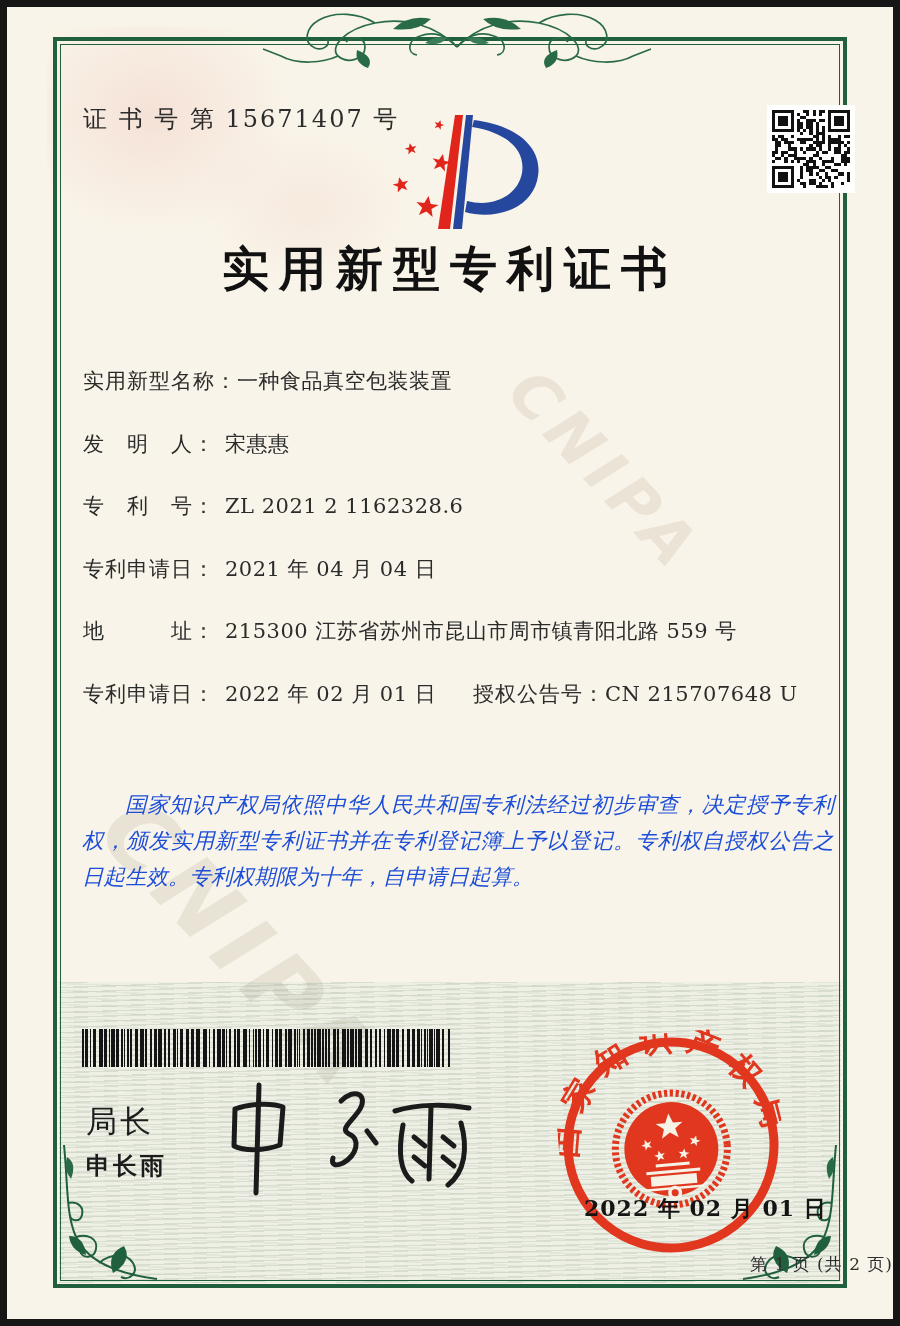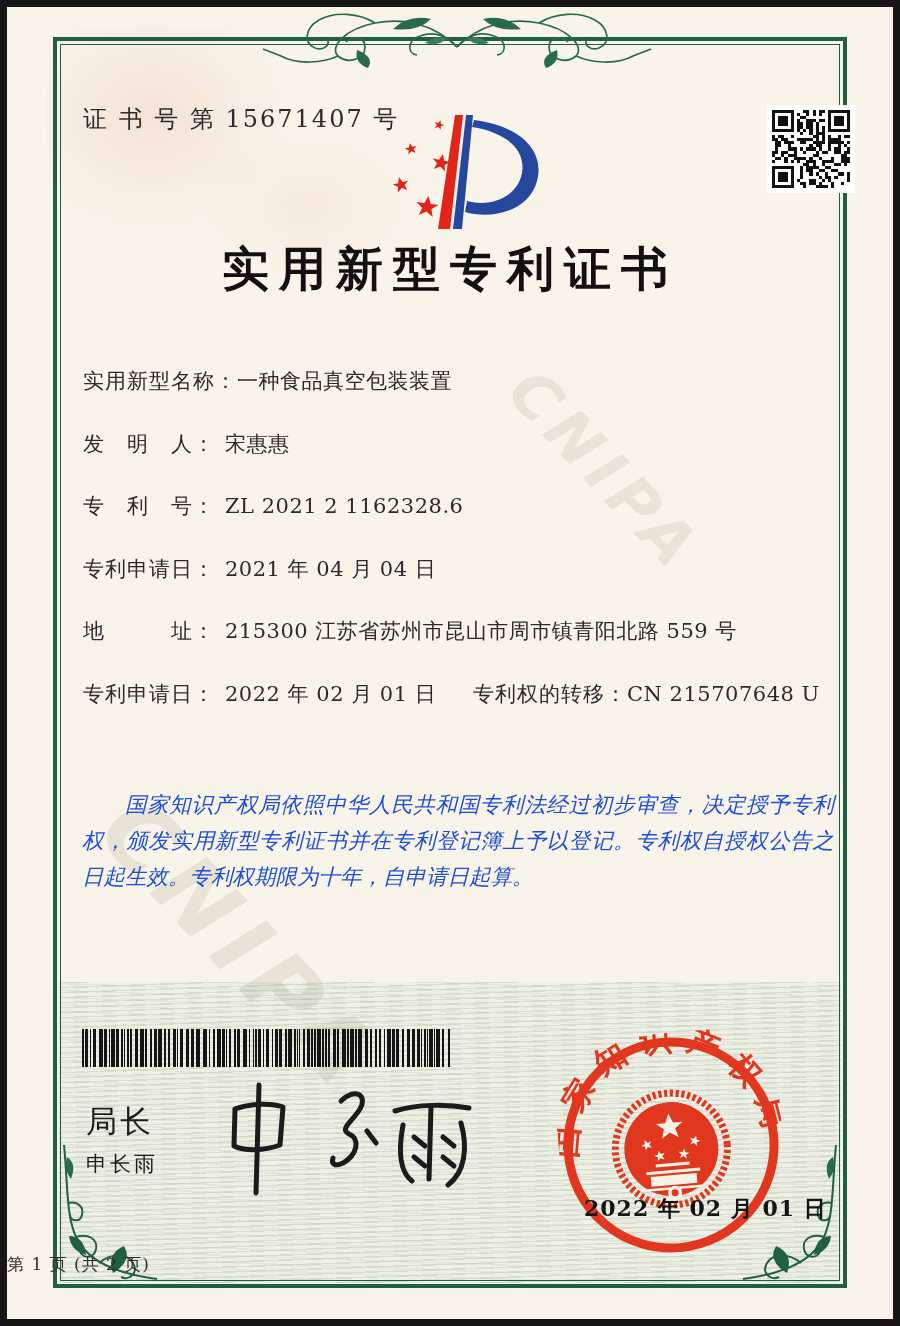--- a/index.html
+++ b/index.html
@@ -62,30 +62,30 @@
 
   .body-text { position:absolute; left:75px; top:780px; width:752px;
     font-size:21.5px; line-height:36px; color:#1d4ed8; text-align:justify; font-style:italic; }
   .body-text p { text-indent:2em; }
 
   .barcode { position:absolute; left:75px; top:1022px; width:372px; height:38px; }
   .barcode svg { display:block; width:100%; height:100%; }
 
   .signer-title { position:absolute; left:79px; top:1094px; font-size:31px; color:#1c1c1c;
     font-family:"DejaVu Sans","Liberation Sans",sans-serif; letter-spacing:3px; }
-  .signer-name  { position:absolute; left:79px; top:1143px; font-size:21px; color:#1c1c1c;
-    font-family:"DejaVu Sans","Liberation Sans",sans-serif; letter-spacing:3px; }
+  .signer-name  { position:absolute; left:79px; top:1143px; font-size:24px; color:#1c1c1c;
+    font-family:"DejaVu Sans","Liberation Sans",sans-serif; letter-spacing:3px;font-weight:bold; }
 
   .signature { position:absolute; left:212px; top:1072px; width:278px; height:124px; }
 
   .seal { position:absolute; left:552px; top:1026px; width:224px; height:224px; transform:rotate(-5deg); }
   .seal-date { position:absolute; left:577px; top:1187px; font-size:22px; font-weight:bold;
     color:#141414; letter-spacing:1px; z-index:5; }
 
-  .page-footer { position:absolute; left:0; right:0; top:1246px; text-align:left;
+  .page-footer { position:absolute; left:0; right:0; top:1246px; text-align:right;
     font-size:17px; color:#2d2d2d; letter-spacing:1px; }
 </style>
 </head>
 <body>
 
 <div class="page">
 
   <div class="smudge1"></div>
   <div class="smudge2"></div>
   <div class="wave-band"></div>
@@ -381,21 +381,21 @@
     </div>
     <div class="field-row">
       <span class="field-label">专利申请日：</span><span class="field-value">2021 年 04 月 04 日</span>
     </div>
     <div class="field-row">
       <span class="field-label">地　　　址：</span><span class="field-value">215300 江苏省苏州市昆山市周市镇青阳北路 559 号</span>
     </div>
     <div class="field-row">
       <span class="field-label">专利申请日：</span><span class="field-value">2022 年 02 月 01 日</span>
       <span class="grant-no-group">
-        <span class="field-label" style="min-width:0;">专利权的转移：</span><span class="field-value">CN 215707648 U</span>
+        <span class="field-label" style="min-width:0;">授权公告号：</span><span class="field-value">CN 215707648 U</span>
       </span>
     </div>
   </div>
 
   <div class="body-text">
     <p>国家知识产权局依照中华人民共和国专利法经过初步审查，决定授予专利权，颁发实用新型专利证书并在专利登记簿上予以登记。专利权自授权公告之日起生效。专利权期限为十年，自申请日起算。</p>
   </div>
 
   <div class="barcode">
       <svg id="bcsvg" viewBox="0 0 372 38" preserveAspectRatio="none">

